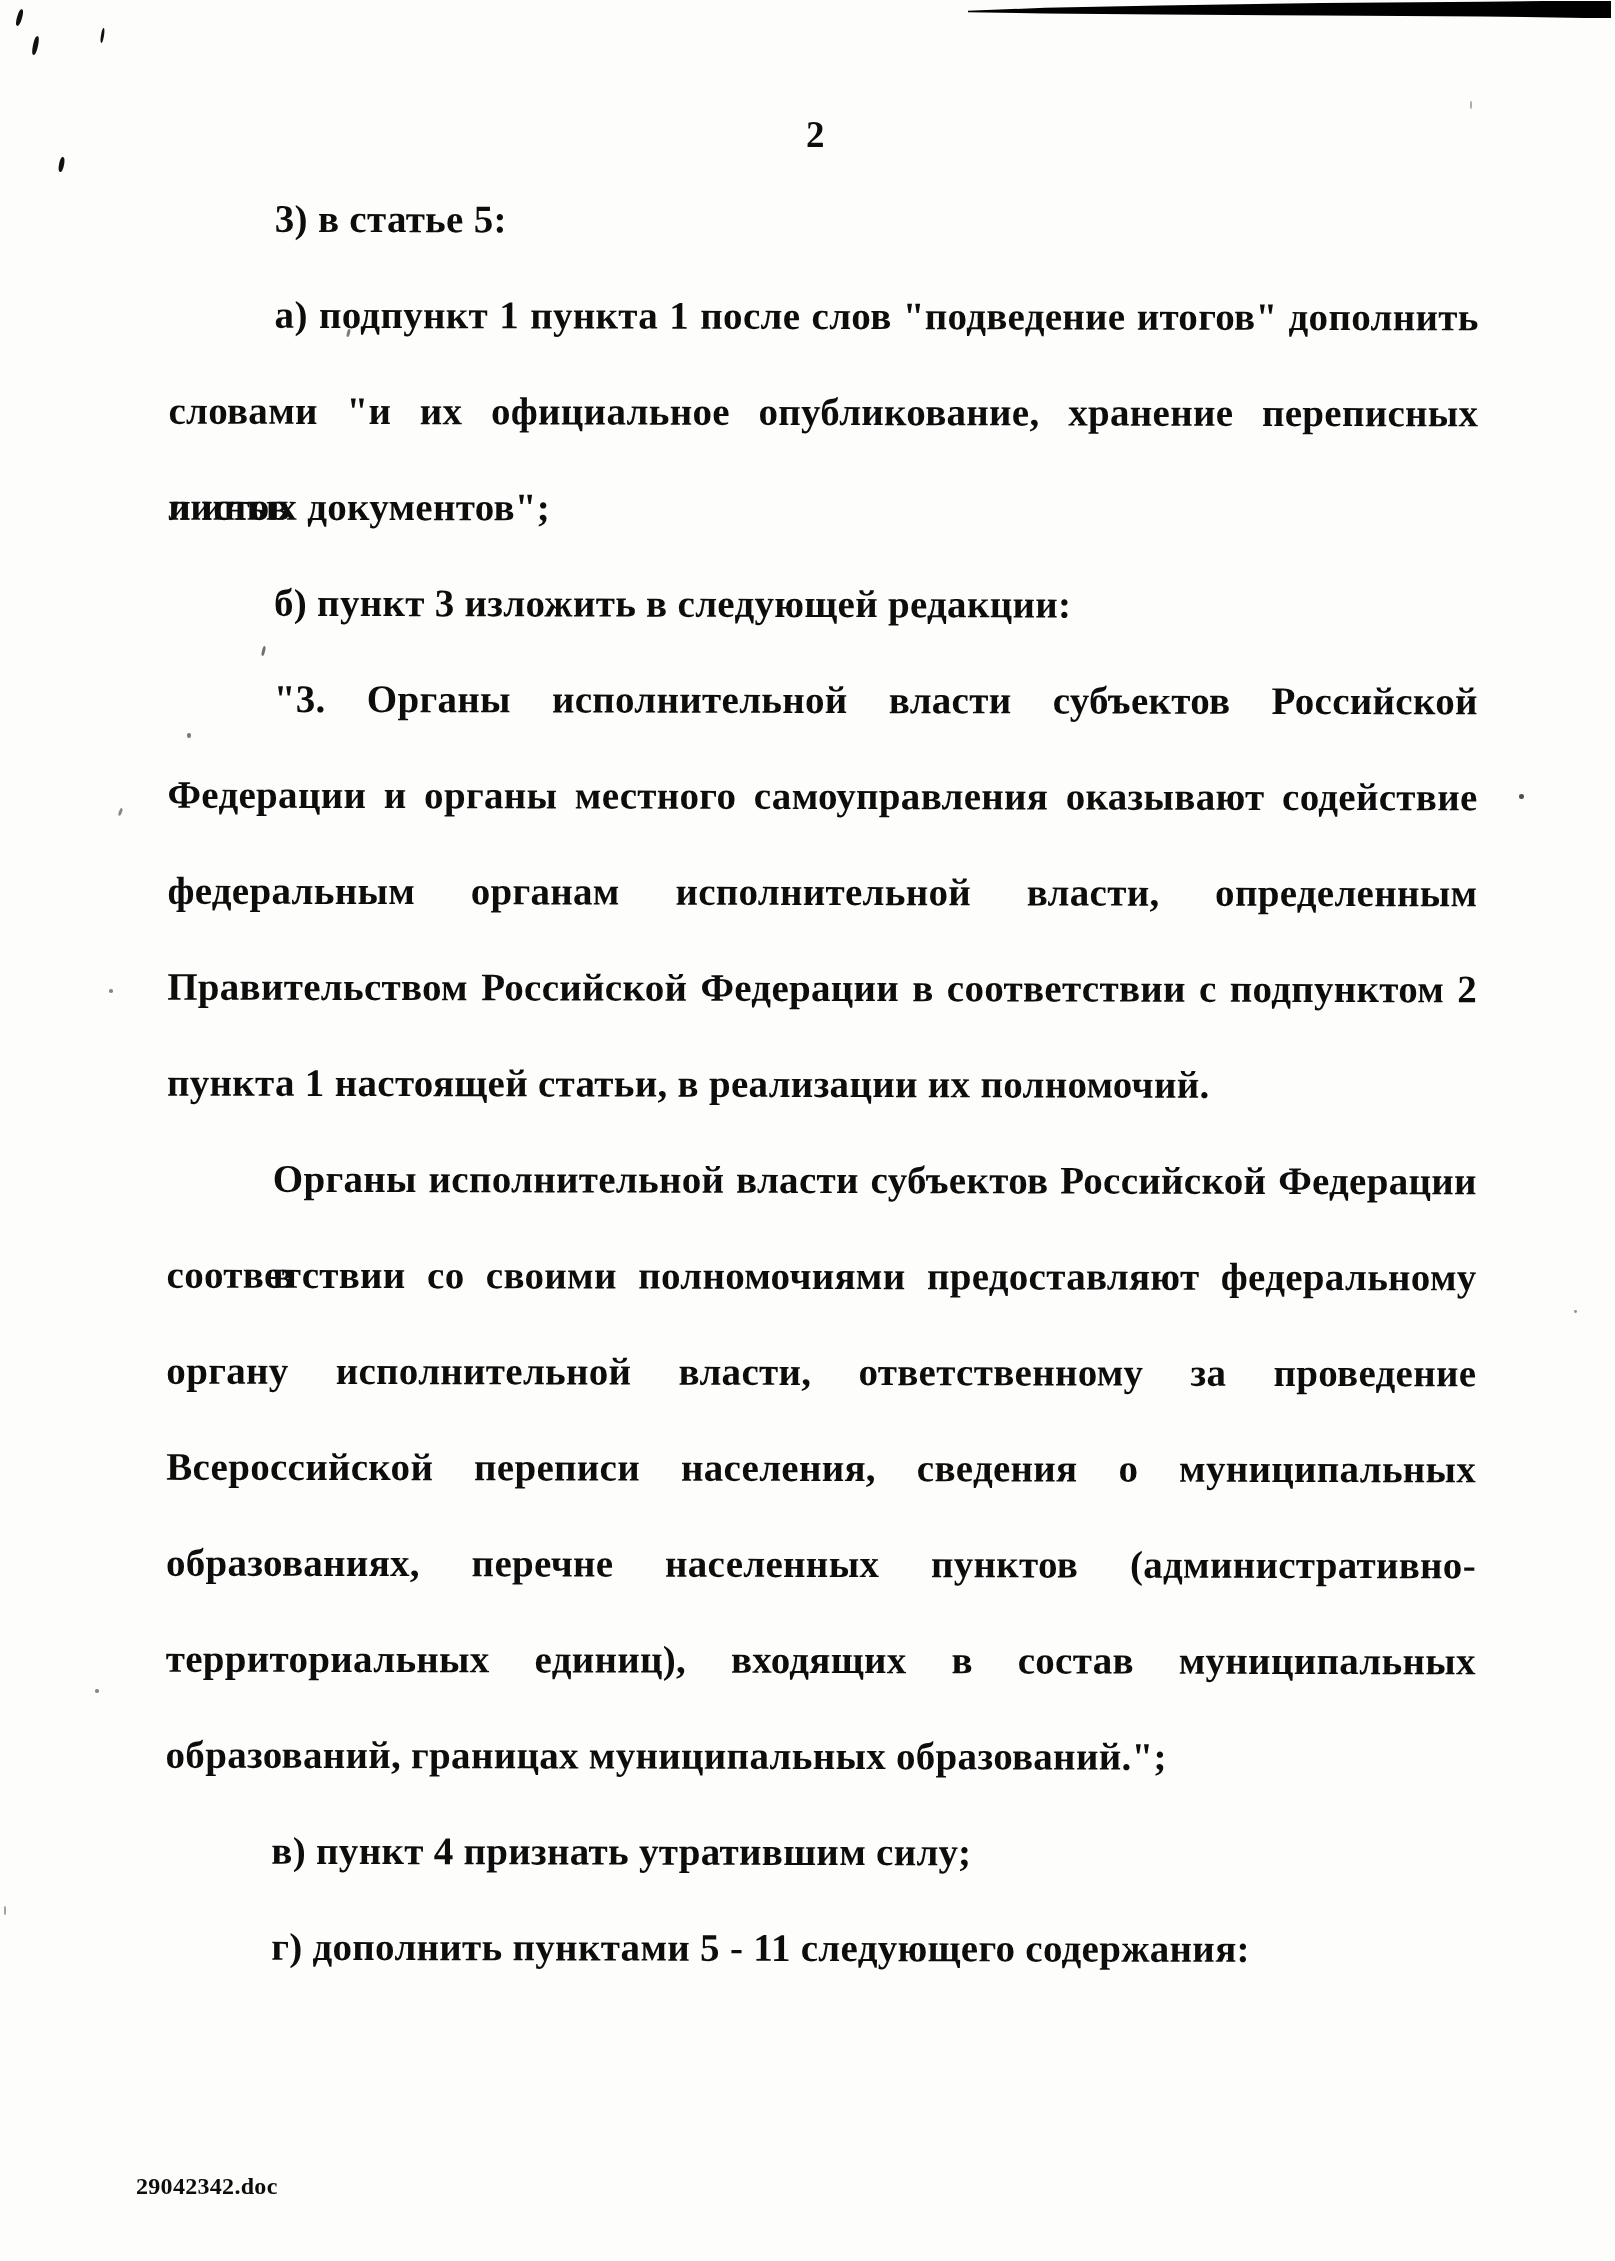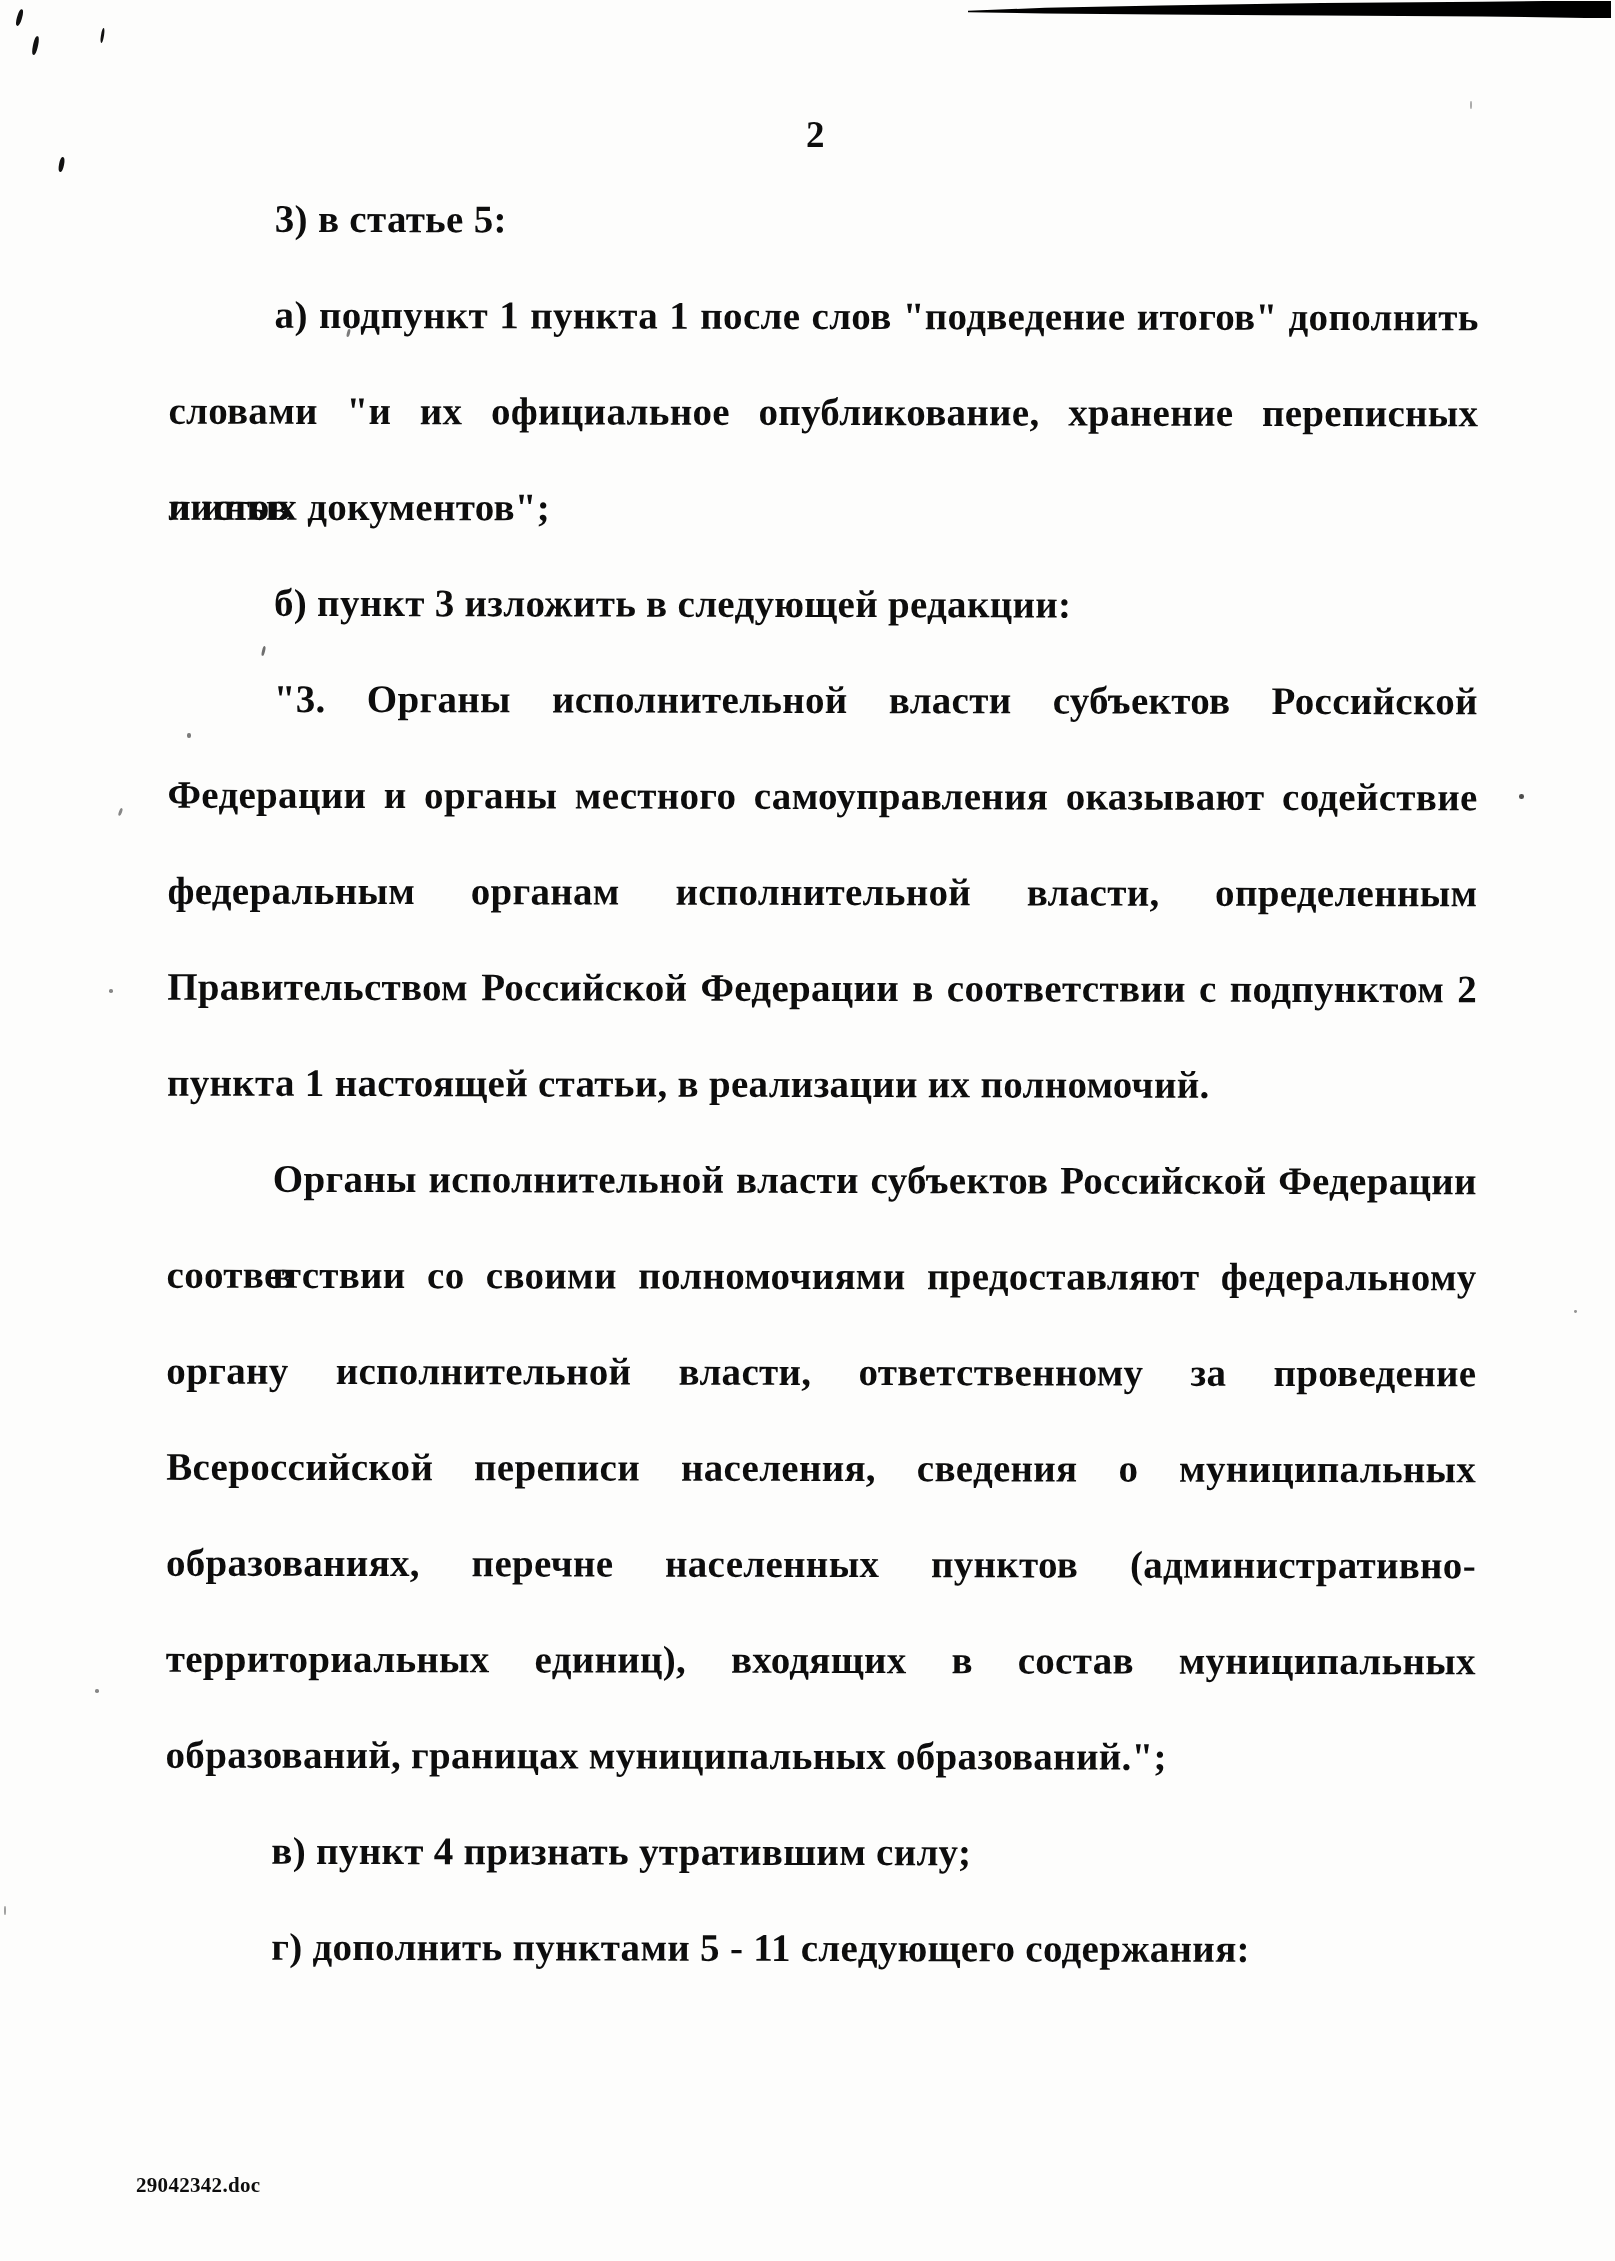--- a/index.html
+++ b/index.html
@@ -34,21 +34,21 @@
     font-size:39px;font-weight:bold;
     letter-spacing:0.3px;
     white-space:normal;
     text-align:left;
   }
   .line.indent{padding-left:106px;}
   .line.justify{text-align:justify;text-align-last:justify;}
   .doc-footer{
     position:absolute;
     left:136px;top:2173px;
-    font-size:21px;font-weight:bold;
+    font-size:24px;font-weight:bold;
     letter-spacing:0.3px;
   }
   .speck{position:absolute;background:#111;border-radius:45%;}
   .s1{left:16.7px;top:9px;width:4.5px;height:17.3px;transform:rotate(16deg);}
   .s2{left:33px;top:36px;width:4.5px;height:19px;transform:rotate(12deg);}
   .s3{left:101px;top:28px;width:3.2px;height:14.8px;transform:rotate(9deg);}
   .s4{left:59px;top:157px;width:4.5px;height:15.4px;transform:rotate(11deg);}
   .s5{left:347px;top:329px;width:2.6px;height:7.7px;opacity:.55;transform:rotate(14deg);}
   .s6{left:262px;top:646px;width:3.2px;height:10.3px;opacity:.6;transform:rotate(14deg);}
   .s7{left:187px;top:733px;width:3.9px;height:4.5px;opacity:.55;}

